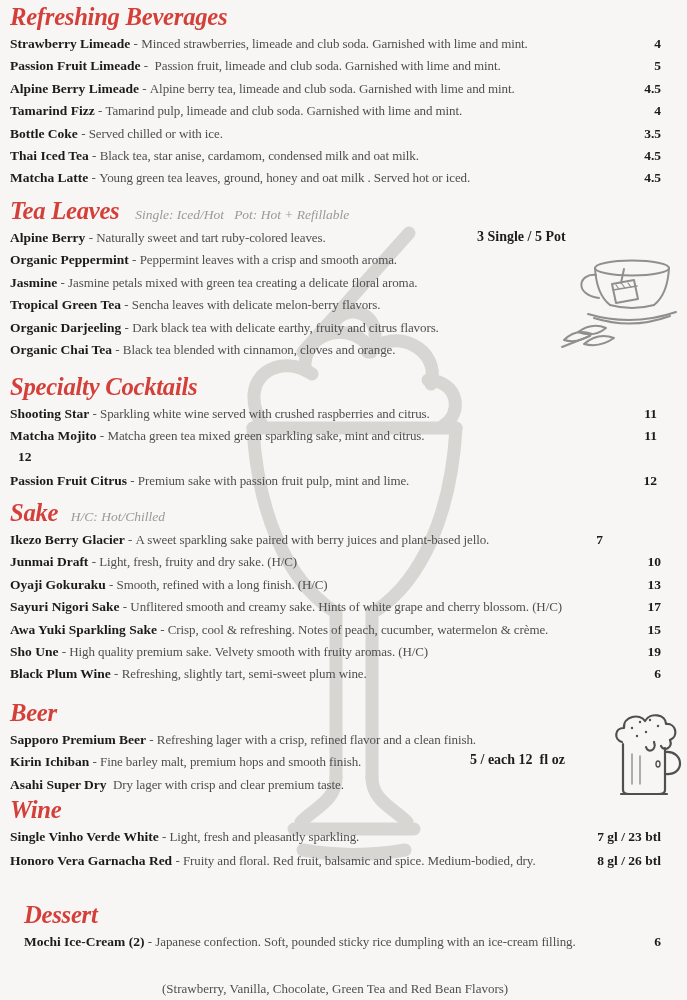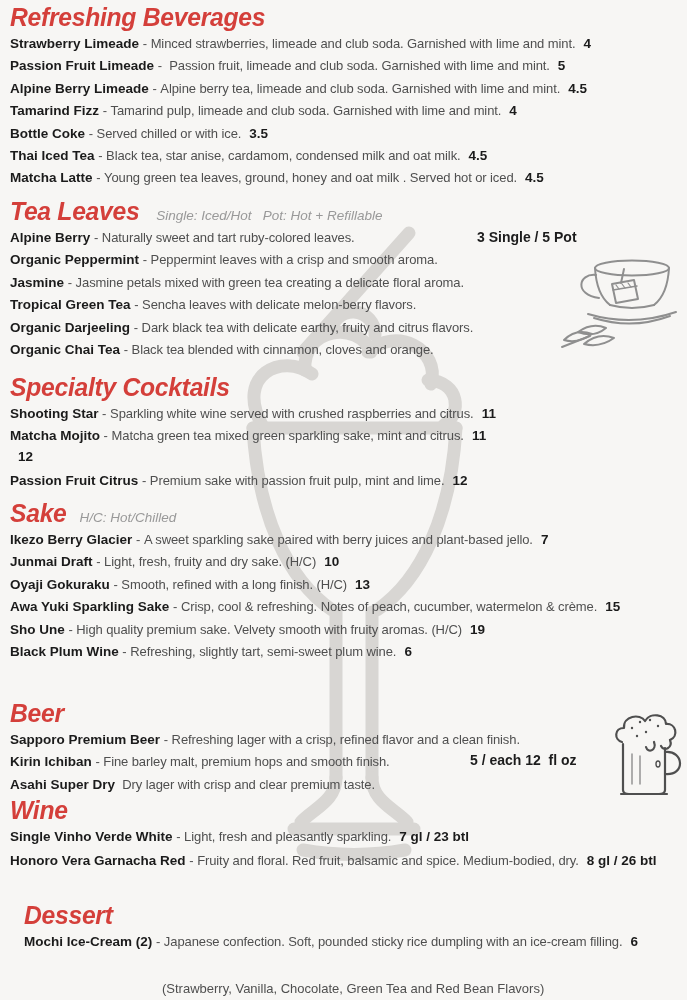--- a/index.html
+++ b/index.html
@@ -1,20 +1,20 @@
 <!DOCTYPE html>
 <html><head>
 <meta charset="utf-8">
 <style>
   html,body{margin:0;padding:0;background:#e9e8e6;}
   .page{
     position:relative;
     width:687px;height:1000px;
     background:#f7f6f4;
-    font-family:Liberation Sans, sans-serif;
+    font-family:Liberation Serif, serif;
     overflow:hidden;
     margin:0 auto;
   }
   
   .watermark{position:absolute;left:0;top:0;z-index:0;pointer-events:none;}
   .deco{position:absolute;z-index:1;pointer-events:none;}
   .teacup-art{left:558px;top:248px;}
   .beermug-art{left:610px;top:708px;}
   
   .sec{position:absolute;left:0;right:0;padding:0 26px 0 10px;z-index:2;}
@@ -29,21 +29,21 @@
   .sec-title{
     font-size:26px;line-height:30px;font-style:italic;font-weight:700;
     color:#d43f3a;letter-spacing:-.3px;
     display:inline-block;transform:scaleX(.95);transform-origin:left bottom;
   }
   .sec-sub{font-size:13.5px;font-style:italic;color:#999;margin-left:10px;white-space:pre;}
   .sec-note{position:absolute;font-weight:700;font-size:14px;color:#1c1c1c;white-space:pre;}
   .sec-tea .sec-note{left:477px;top:33px;}
   .sec-beer .sec-note{left:470px;top:54px;}
   
-  .row{display:flex;justify-content:flex-start;align-items:baseline;height:22.4px;white-space:nowrap;}
+  .row{display:flex;justify-content:space-between;align-items:baseline;height:22.4px;white-space:nowrap;}
   .sec-wine .row{height:24px;}
   .item-name{font-weight:700;font-size:13.5px;color:#1b1b1b;}
   .item-sep{font-size:13px;color:#4f4f4f;white-space:pre;}
   .item-desc{font-size:13px;color:#4f4f4f;letter-spacing:-.1px;}
   .price{font-weight:700;font-size:13.5px;color:#1b1b1b;flex:0 0 auto;padding-left:8px;}
   .sec-cocktails .price{margin-right:4px;}
   .price-inset{margin-right:58px;}
   .row-line2{font-size:13px;color:#4f4f4f;padding-left:138px;height:22.4px;line-height:20px;white-space:nowrap;margin-top:25px;}
 </style>
 </head>
@@ -194,20 +194,24 @@
         </div>
         <div class="row">
           <span class="item-text"><b class="item-name">Junmai Draft</b><span class="item-sep"> - </span><span class="item-desc">Light, fresh, fruity and dry sake. (H/C)</span></span>
           <span class="price">10</span>
         </div>
         <div class="row">
           <span class="item-text"><b class="item-name">Oyaji Gokuraku</b><span class="item-sep"> - </span><span class="item-desc">Smooth, refined with a long finish. (H/C)</span></span>
           <span class="price">13</span>
         </div>
         <div class="row">
+          <span class="item-text"><b class="item-name">Sayuri Nigori Sake</b><span class="item-sep"> - </span><span class="item-desc">Unflitered smooth and creamy sake. Hints of white grape and cherry blossom. (H/C)</span></span>
+          <span class="price">17</span>
+        </div>
+        <div class="row">
           <span class="item-text"><b class="item-name">Awa Yuki Sparkling Sake</b><span class="item-sep"> - </span><span class="item-desc">Crisp, cool &amp; refreshing. Notes of peach, cucumber, watermelon &amp; crème.</span></span>
           <span class="price">15</span>
         </div>
         <div class="row">
           <span class="item-text"><b class="item-name">Sho Une</b><span class="item-sep"> - </span><span class="item-desc">High quality premium sake. Velvety smooth with fruity aromas. (H/C)</span></span>
           <span class="price">19</span>
         </div>
         <div class="row">
           <span class="item-text"><b class="item-name">Black Plum Wine</b><span class="item-sep"> - </span><span class="item-desc">Refreshing, slightly tart, semi-sweet plum wine.</span></span>
           <span class="price">6</span>

